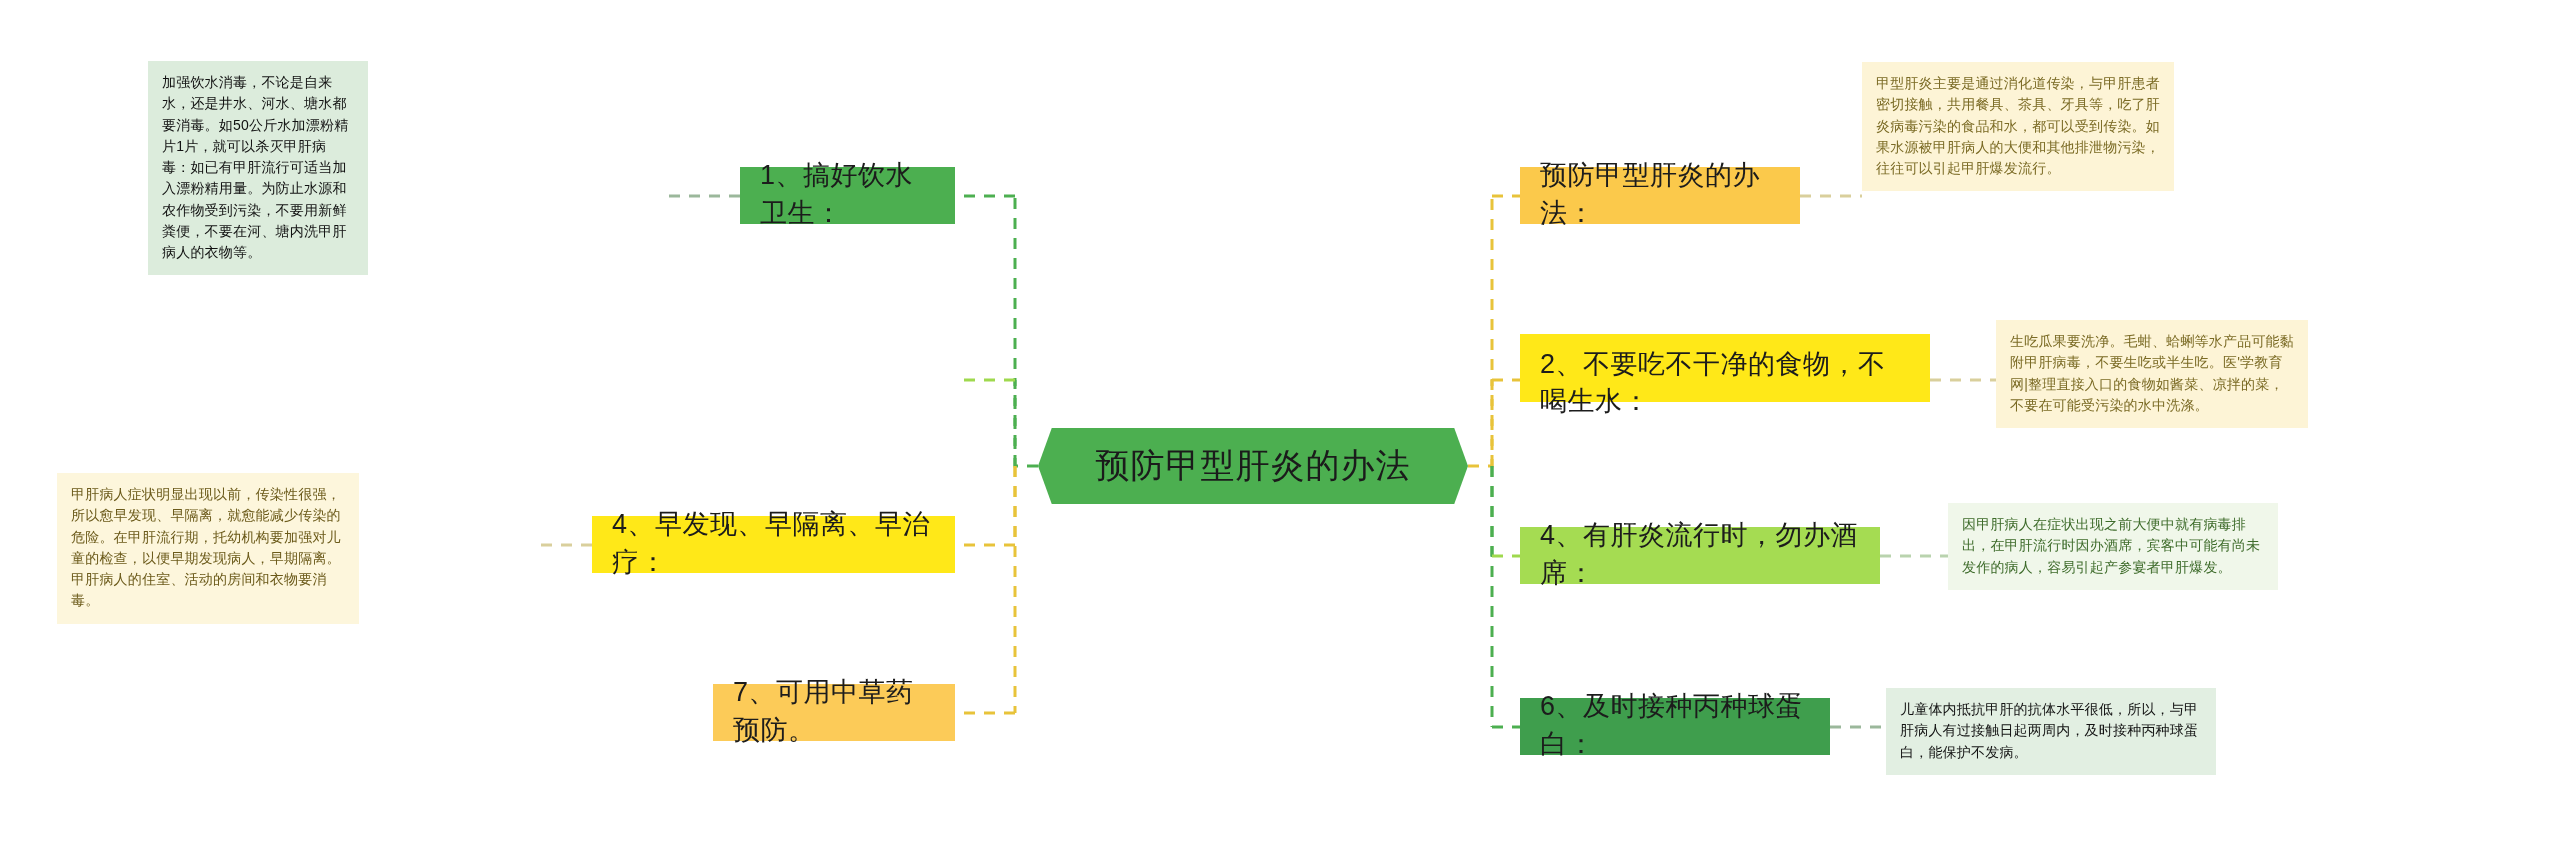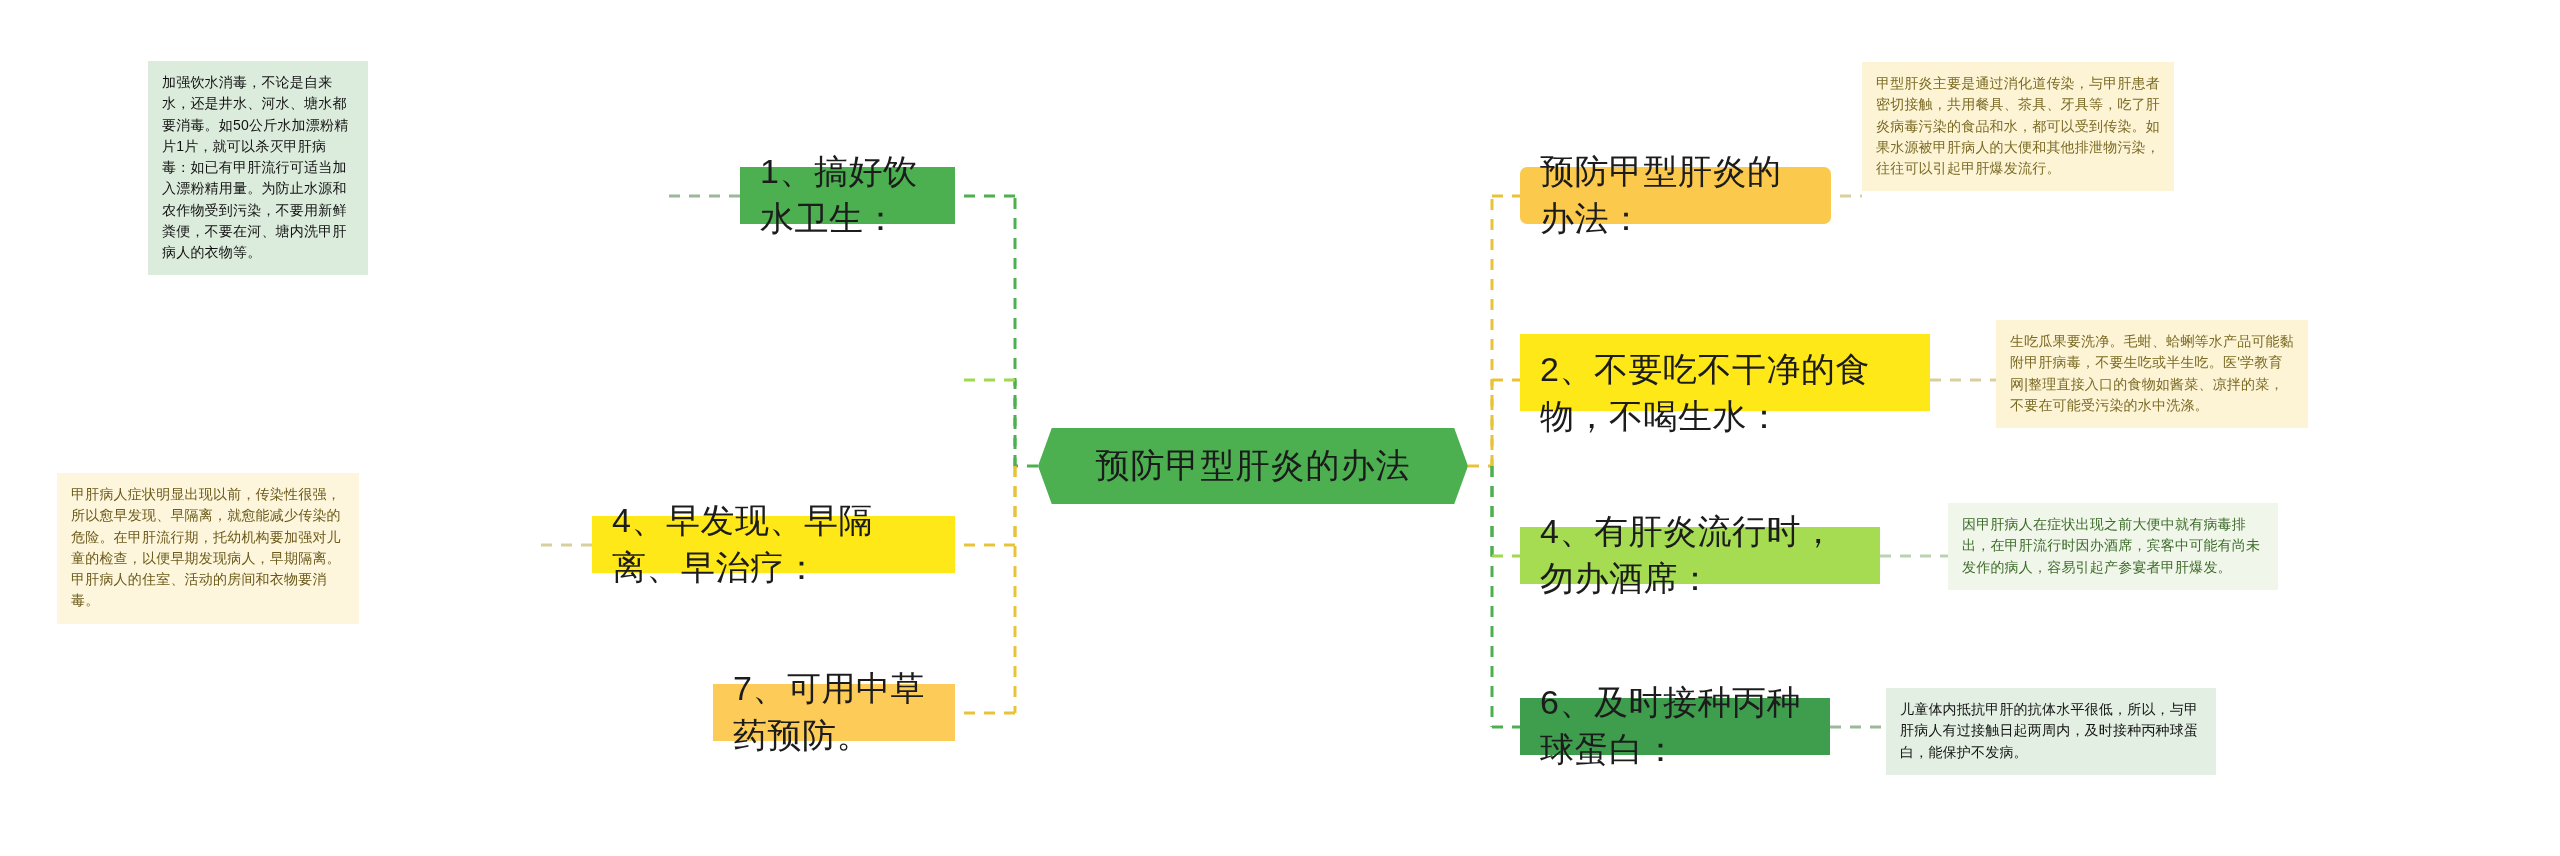--- a/index.html
+++ b/index.html
@@ -37,21 +37,21 @@
     box-sizing: border-box;
     display: flex;
     align-items: center;
     line-height: 1.38;
     white-space: pre-wrap;
   }
 
   
   .topic {
     padding: 9px 18px 11px 20px;
-    font-size: 34px;
+    font-size: 27px;
     color: #1c1c1c;
     letter-spacing: 0.5px;
     justify-content: center;
   }
   .topic.green-dark   { background: #4caf50; }
   .topic.green-light  { background: #a5dc52; }
   .topic.green-mid    { background: #9fd94e; }
   .topic.yellow       { background: #ffe818; }
   .topic.amber        { background: #fbc94b; }
   .topic.amber2       { background: #fccb58; }
@@ -139,25 +139,25 @@
 
 
   <div class="node topic yellow" style="left:592px; top:516px; width:363px; height:57px;">
     <span>4、早发现、早隔离、早治疗：</span>
   </div>
 
   <div class="node topic amber2" style="left:713px; top:684px; width:242px; height:57px;">
     <span>7、可用中草药预防。</span>
   </div>
 
-  <div class="node topic amber" style="left:1520px; top:167px; width:311px; height:57px;border-radius:7px;">
+  <div class="node topic amber" style="left:1520px; top:167px; width:280px; height:57px;">
     <span>预防甲型肝炎的办法：</span>
   </div>
 
-  <div class="node topic yellow" style="left:1520px; top:334px; width:410px; height:77px; align-items:flex-start; padding-top:12px;">
+  <div class="node topic yellow" style="left:1520px; top:334px; width:410px; height:68px; align-items:flex-start; padding-top:12px;">
     <span>2、不要吃不干净的食物，不喝生水：</span>
   </div>
 
   <div class="node topic green-light" style="left:1520px; top:527px; width:360px; height:57px;">
     <span>4、有肝炎流行时，勿办酒席：</span>
   </div>
 
   <div class="node topic green-deep" style="left:1520px; top:698px; width:310px; height:57px;">
     <span>6、及时接种丙种球蛋白：</span>
   </div>

